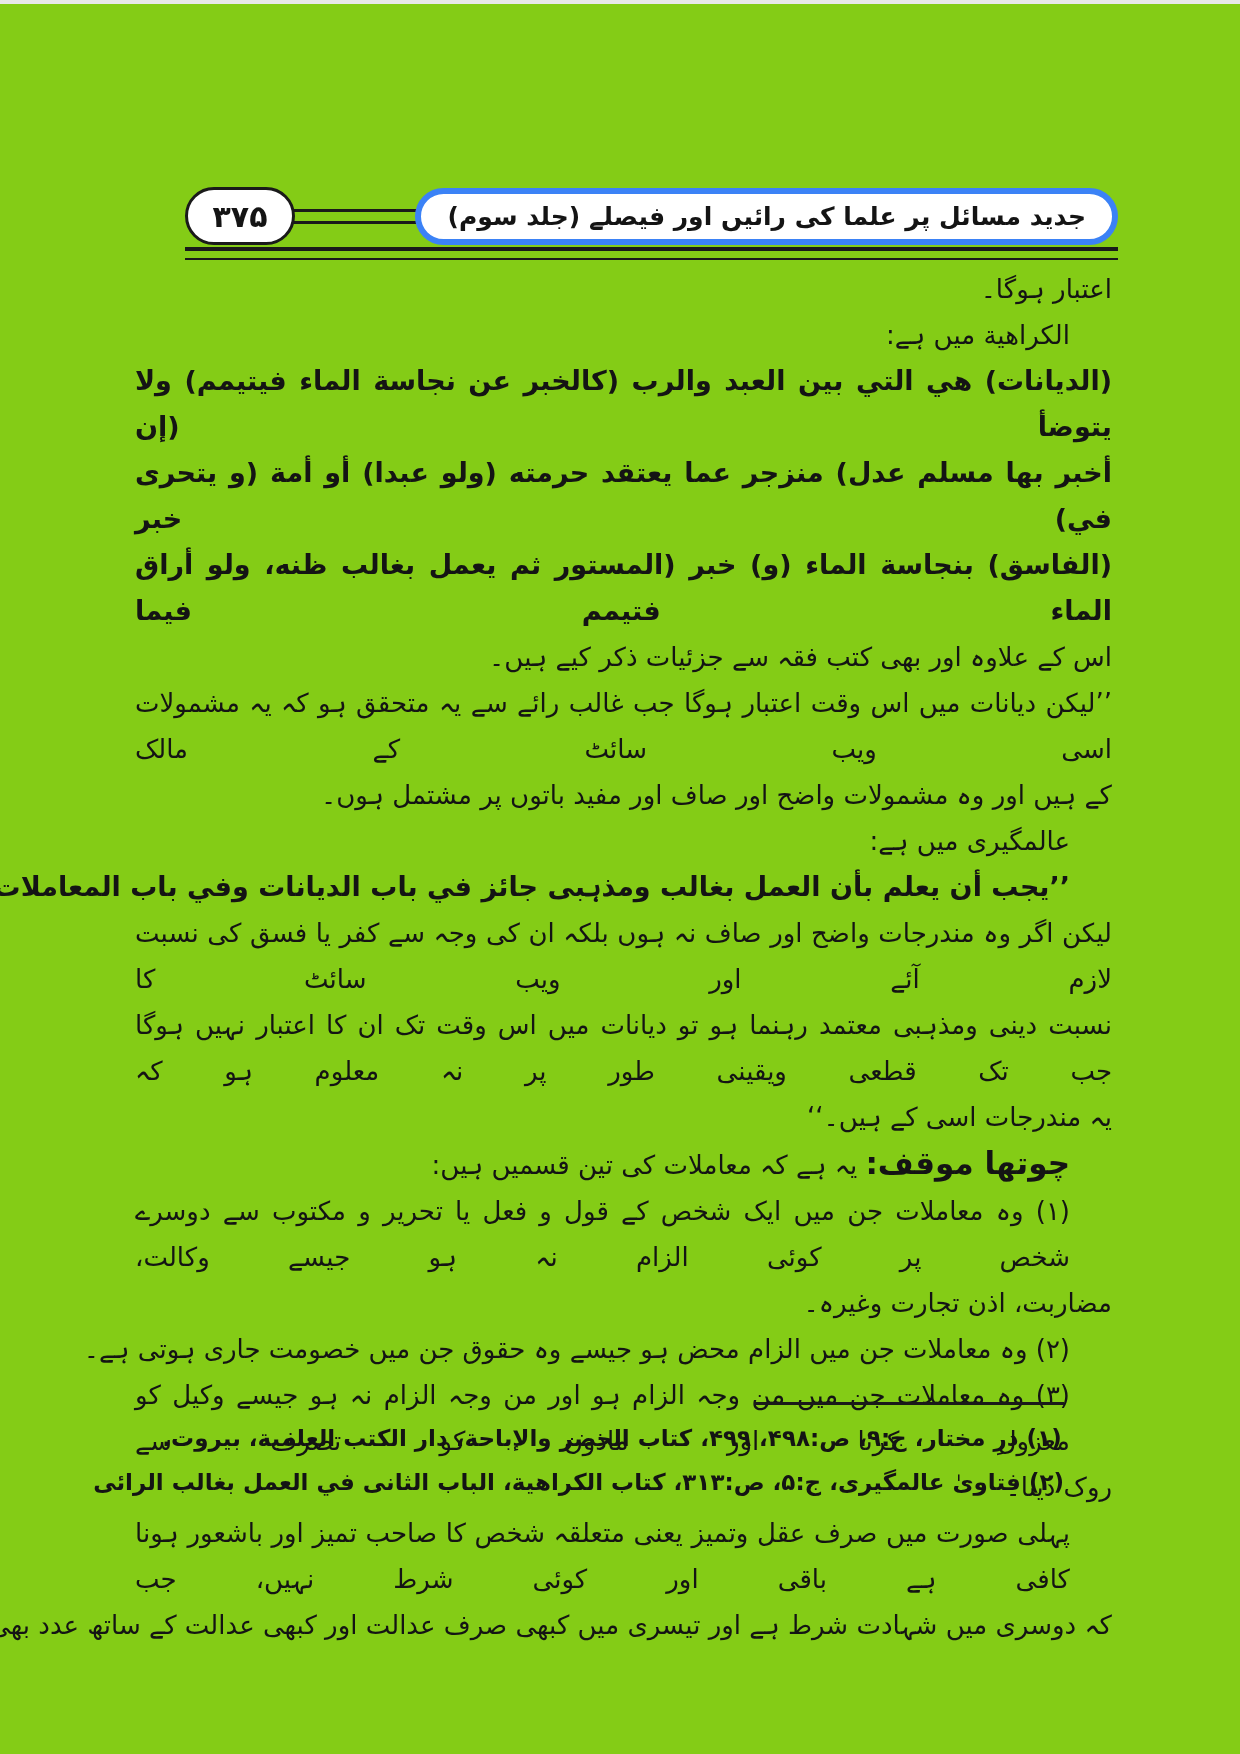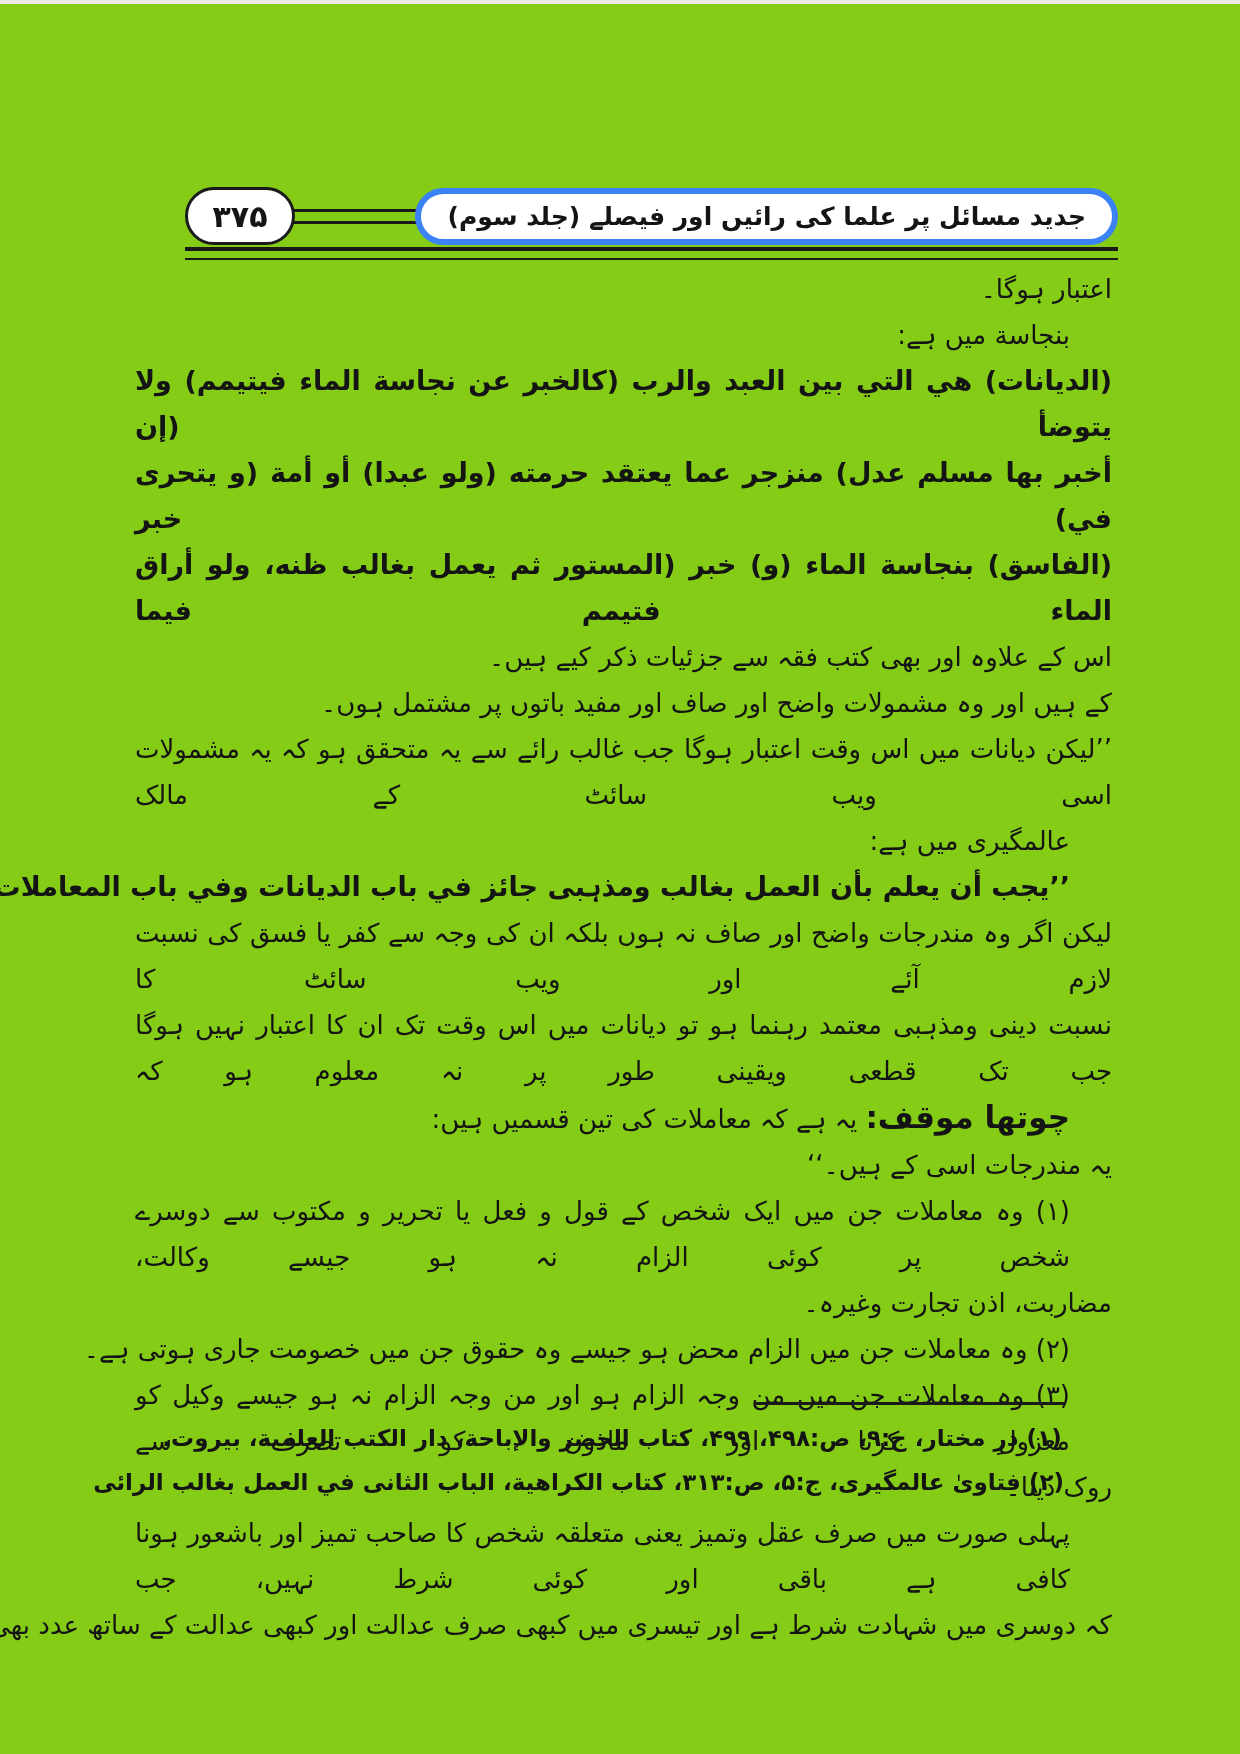--- a/index.html
+++ b/index.html
@@ -116,33 +116,33 @@
       <div class="header-connector"></div>
       <div class="title-cartouche">
         <span>جدید مسائل پر علما کی رائیں اور فیصلے (جلد سوم)</span>
       </div>
     </div>
     <div class="header-rule"></div>
   </div>
 
   <div class="body-text">
       <div class="line urdu">اعتبار ہوگا۔</div>
-      <div class="line urdu indent">بنجاسة میں ہے:</div>
+      <div class="line urdu indent">الکراھیة میں ہے:</div>
       <div class="line arabic just">(الدیانات) ھي التي بین العبد والرب (کالخبر عن نجاسة الماء فیتیمم) ولا یتوضأ (إن</div>
       <div class="line arabic just">أخبر بھا مسلم عدل) منزجر عما یعتقد حرمته (ولو عبدا) أو أمة (و یتحرى في) خبر</div>
       <div class="line arabic just">(الفاسق) بنجاسة الماء (و) خبر (المستور ثم یعمل بغالب ظنه، ولو أراق الماء فتیمم فیما</div>
       <div class="line urdu">اس کے علاوہ اور بھی کتب فقہ سے جزئیات ذکر کیے ہیں۔</div>
+      <div class="line urdu just">’’لیکن دیانات میں اس وقت اعتبار ہوگا جب غالب رائے سے یہ متحقق ہو کہ یہ مشمولات اسی ویب سائٹ کے مالک</div>
       <div class="line urdu">کے ہیں اور وہ مشمولات واضح اور صاف اور مفید باتوں پر مشتمل ہوں۔</div>
-      <div class="line urdu just">’’لیکن دیانات میں اس وقت اعتبار ہوگا جب غالب رائے سے یہ متحقق ہو کہ یہ مشمولات اسی ویب سائٹ کے مالک</div>
       <div class="line urdu indent">عالمگیری میں ہے:</div>
       <div class="line arabic indent">’’یجب أن یعلم بأن العمل بغالب ومذہبی جائز في باب الدیانات وفي باب المعاملات.‘‘</div>
       <div class="line urdu just">لیکن اگر وہ مندرجات واضح اور صاف نہ ہوں بلکہ ان کی وجہ سے کفر یا فسق کی نسبت لازم آئے اور ویب سائٹ کا</div>
       <div class="line urdu just">نسبت دینی ومذہبی معتمد رہنما ہو تو دیانات میں اس وقت تک ان کا اعتبار نہیں ہوگا جب تک قطعی ویقینی طور پر نہ معلوم ہو کہ</div>
+      <div class="line urdu">یہ مندرجات اسی کے ہیں۔‘‘</div>
       <div class="line urdu indent heading-line"><b class="lead-bold">چوتھا موقف:</b> یہ ہے کہ معاملات کی تین قسمیں ہیں:</div>
-      <div class="line urdu">یہ مندرجات اسی کے ہیں۔‘‘</div>
       <div class="line urdu indent just">(۱) وہ معاملات جن میں ایک شخص کے قول و فعل یا تحریر و مکتوب سے دوسرے شخص پر کوئی الزام نہ ہو جیسے وکالت،</div>
       <div class="line urdu">مضاربت، اذن تجارت وغیرہ۔</div>
       <div class="line urdu indent">(۲) وہ معاملات جن میں الزام محض ہو جیسے وہ حقوق جن میں خصومت جاری ہوتی ہے۔</div>
       <div class="line urdu indent just">(۳) وہ معاملات جن میں من وجہ الزام ہو اور من وجہ الزام نہ ہو جیسے وکیل کو معزول کرنا اور ماذون کو تصرف سے</div>
       <div class="line urdu">روک دینا۔</div>
       <div class="line urdu indent just">پہلی صورت میں صرف عقل وتمیز یعنی متعلقہ شخص کا صاحب تمیز اور باشعور ہونا کافی ہے باقی اور کوئی شرط نہیں، جب</div>
       <div class="line urdu">کہ دوسری میں شہادت شرط ہے اور تیسری میں کبھی صرف عدالت اور کبھی عدالت کے ساتھ عدد بھی شرط ہوتی ہے۔</div>
     </div>
 
   <div class="footnote-rule"></div>

